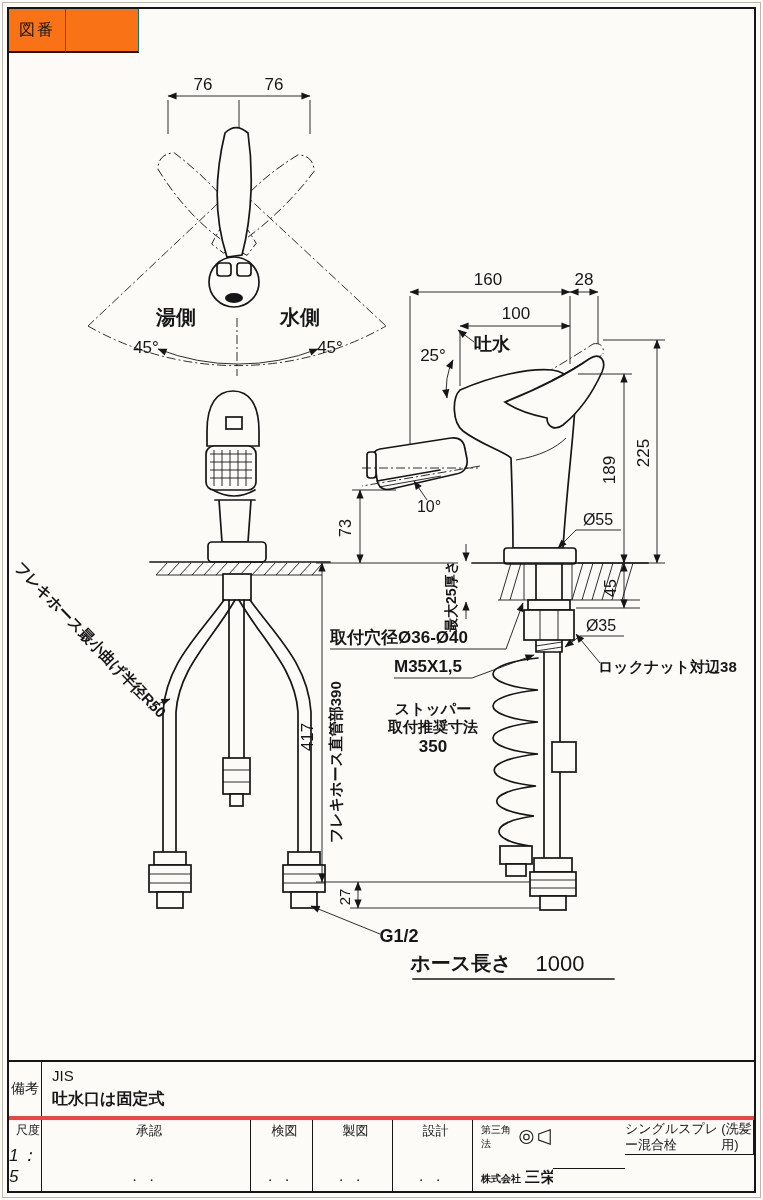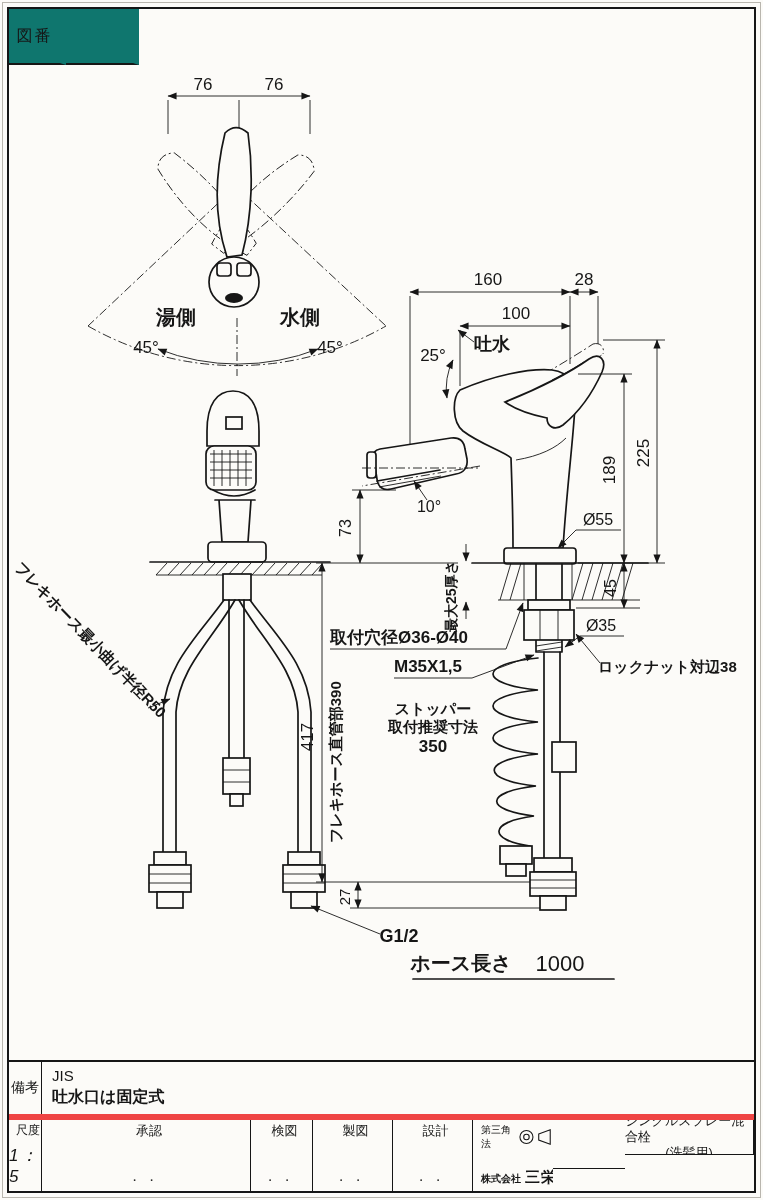--- a/index.html
+++ b/index.html
@@ -6,52 +6,52 @@
   html,body { width:763px; height:1200px; }
   body {
     font-family:"Liberation Sans","DejaVu Sans",sans-serif;
     background:#fcfbf8; color:#161616; position:relative; overflow:hidden;
   }
   .outer-frame { position:absolute; inset:2px; border:1px solid #b9b6ae; }
   .inner-frame { position:absolute; inset:7px; border:2px solid #161616; }
 
   
   .zuban { position:absolute; left:9px; top:9px; display:flex; z-index:3; }
-  .zuban-cell { border-right:6px solid #0f766e; border-bottom:2px solid #161616; height:56px; background:#0f766e; }
+  .zuban-cell { border-right:1px solid #0f766e; border-bottom:2px solid #161616; height:44px; background:#f97316; }
   .zuban-label { width:57px; font-size:16px; display:flex; align-items:center; justify-content:center; letter-spacing:2px; }
   .zuban-value { width:73px; }
 
   svg.drawing { position:absolute; left:0; top:0; z-index:1; }
 
   
   .s { stroke:#161616; stroke-width:1.7; fill:none; stroke-linecap:round; }
   .t { stroke:#161616; stroke-width:0.9; fill:none; }
   .w { fill:#fcfbf8; }
   .d { stroke-dasharray:9 3 2 3; }
   text { fill:#161616; }
   .mid { text-anchor:middle; }
   .b { font-weight:bold; }
   .tx14 { font-size:14px; } .tx15 { font-size:15px; } .tx16 { font-size:16px; }
   .tx17 { font-size:17px; } .tx18 { font-size:18px; } .tx20 { font-size:20px; }
   .tx22 { font-size:22px; }
 
   
   .tb { position:absolute; left:9px; right:9px; bottom:9px; border-top:2px solid #161616; background:#fcfbf8; z-index:2; }
-  .tb-top { display:flex; border-bottom:6px solid #ef4444; height:58px; }
+  .tb-top { display:flex; border-bottom:4px solid #ef4444; height:58px; }
   .tb-biko-label { width:33px; border-right:1px solid #161616; display:flex; align-items:center; justify-content:center; font-size:14px; }
   .tb-biko-body { flex:1; padding:5px 24px 6px 10px; display:flex; flex-direction:column; justify-content:space-between; }
   .tb-jis { font-size:15px; }
   .tb-fixed { font-size:16px; font-weight:bold; }
   .tb-grid { display:grid; grid-template-columns:33px 209px 62px 80px 80px 80px 72px 1fr; grid-template-rows:35px 36px; height:71px; }
   .cell { border-right:1px solid #161616; position:relative; overflow:hidden; }
   .cell.bb { border-bottom:1px solid #161616; }
   .cell.span { grid-row:1 / 3; }
   .cell.last { border-right:none; }
   .lbl-center { display:flex; align-items:center; justify-content:center; font-size:13px;margin-top:48px; }
-  .c-name { display:flex; flex-direction:column; align-items:center; justify-content:center; font-size:13px; line-height:1.25; }
+  .c-name { display:flex; flex-direction:row; align-items:center; justify-content:center; font-size:13px; line-height:1.25; }
   .c-num { display:flex; align-items:center; padding-left:16px; font-size:17px; letter-spacing:1px; }
   .c-scale { display:flex; flex-direction:column;align-items:center; }
   .c-scale .sc-label { font-size:12px; padding:2px 0 0 6px; }
   .c-scale .sc-value { flex:1; display:flex; align-items:center; justify-content:center; font-size:17px; letter-spacing:2px;font-style:italic; }
   .c-appr { display:flex; flex-direction:column; justify-content:space-between; }
   .c-appr .ap-label { font-size:13px; padding:2px 0 0 6px;text-align:center; }
   .c-appr .ap-dots { text-align:center; font-size:11px; color:#222; padding-bottom:3px; letter-spacing:6px; }
   .c-proj { display:flex; flex-direction:column; justify-content:space-between; }
   .proj-top { display:flex; align-items:center; gap:6px; padding:3px 0 0 8px; font-size:10px; }
   .proj-company { display:flex; align-items:baseline; gap:4px; padding:0 4px 4px 8px; white-space:nowrap; }

